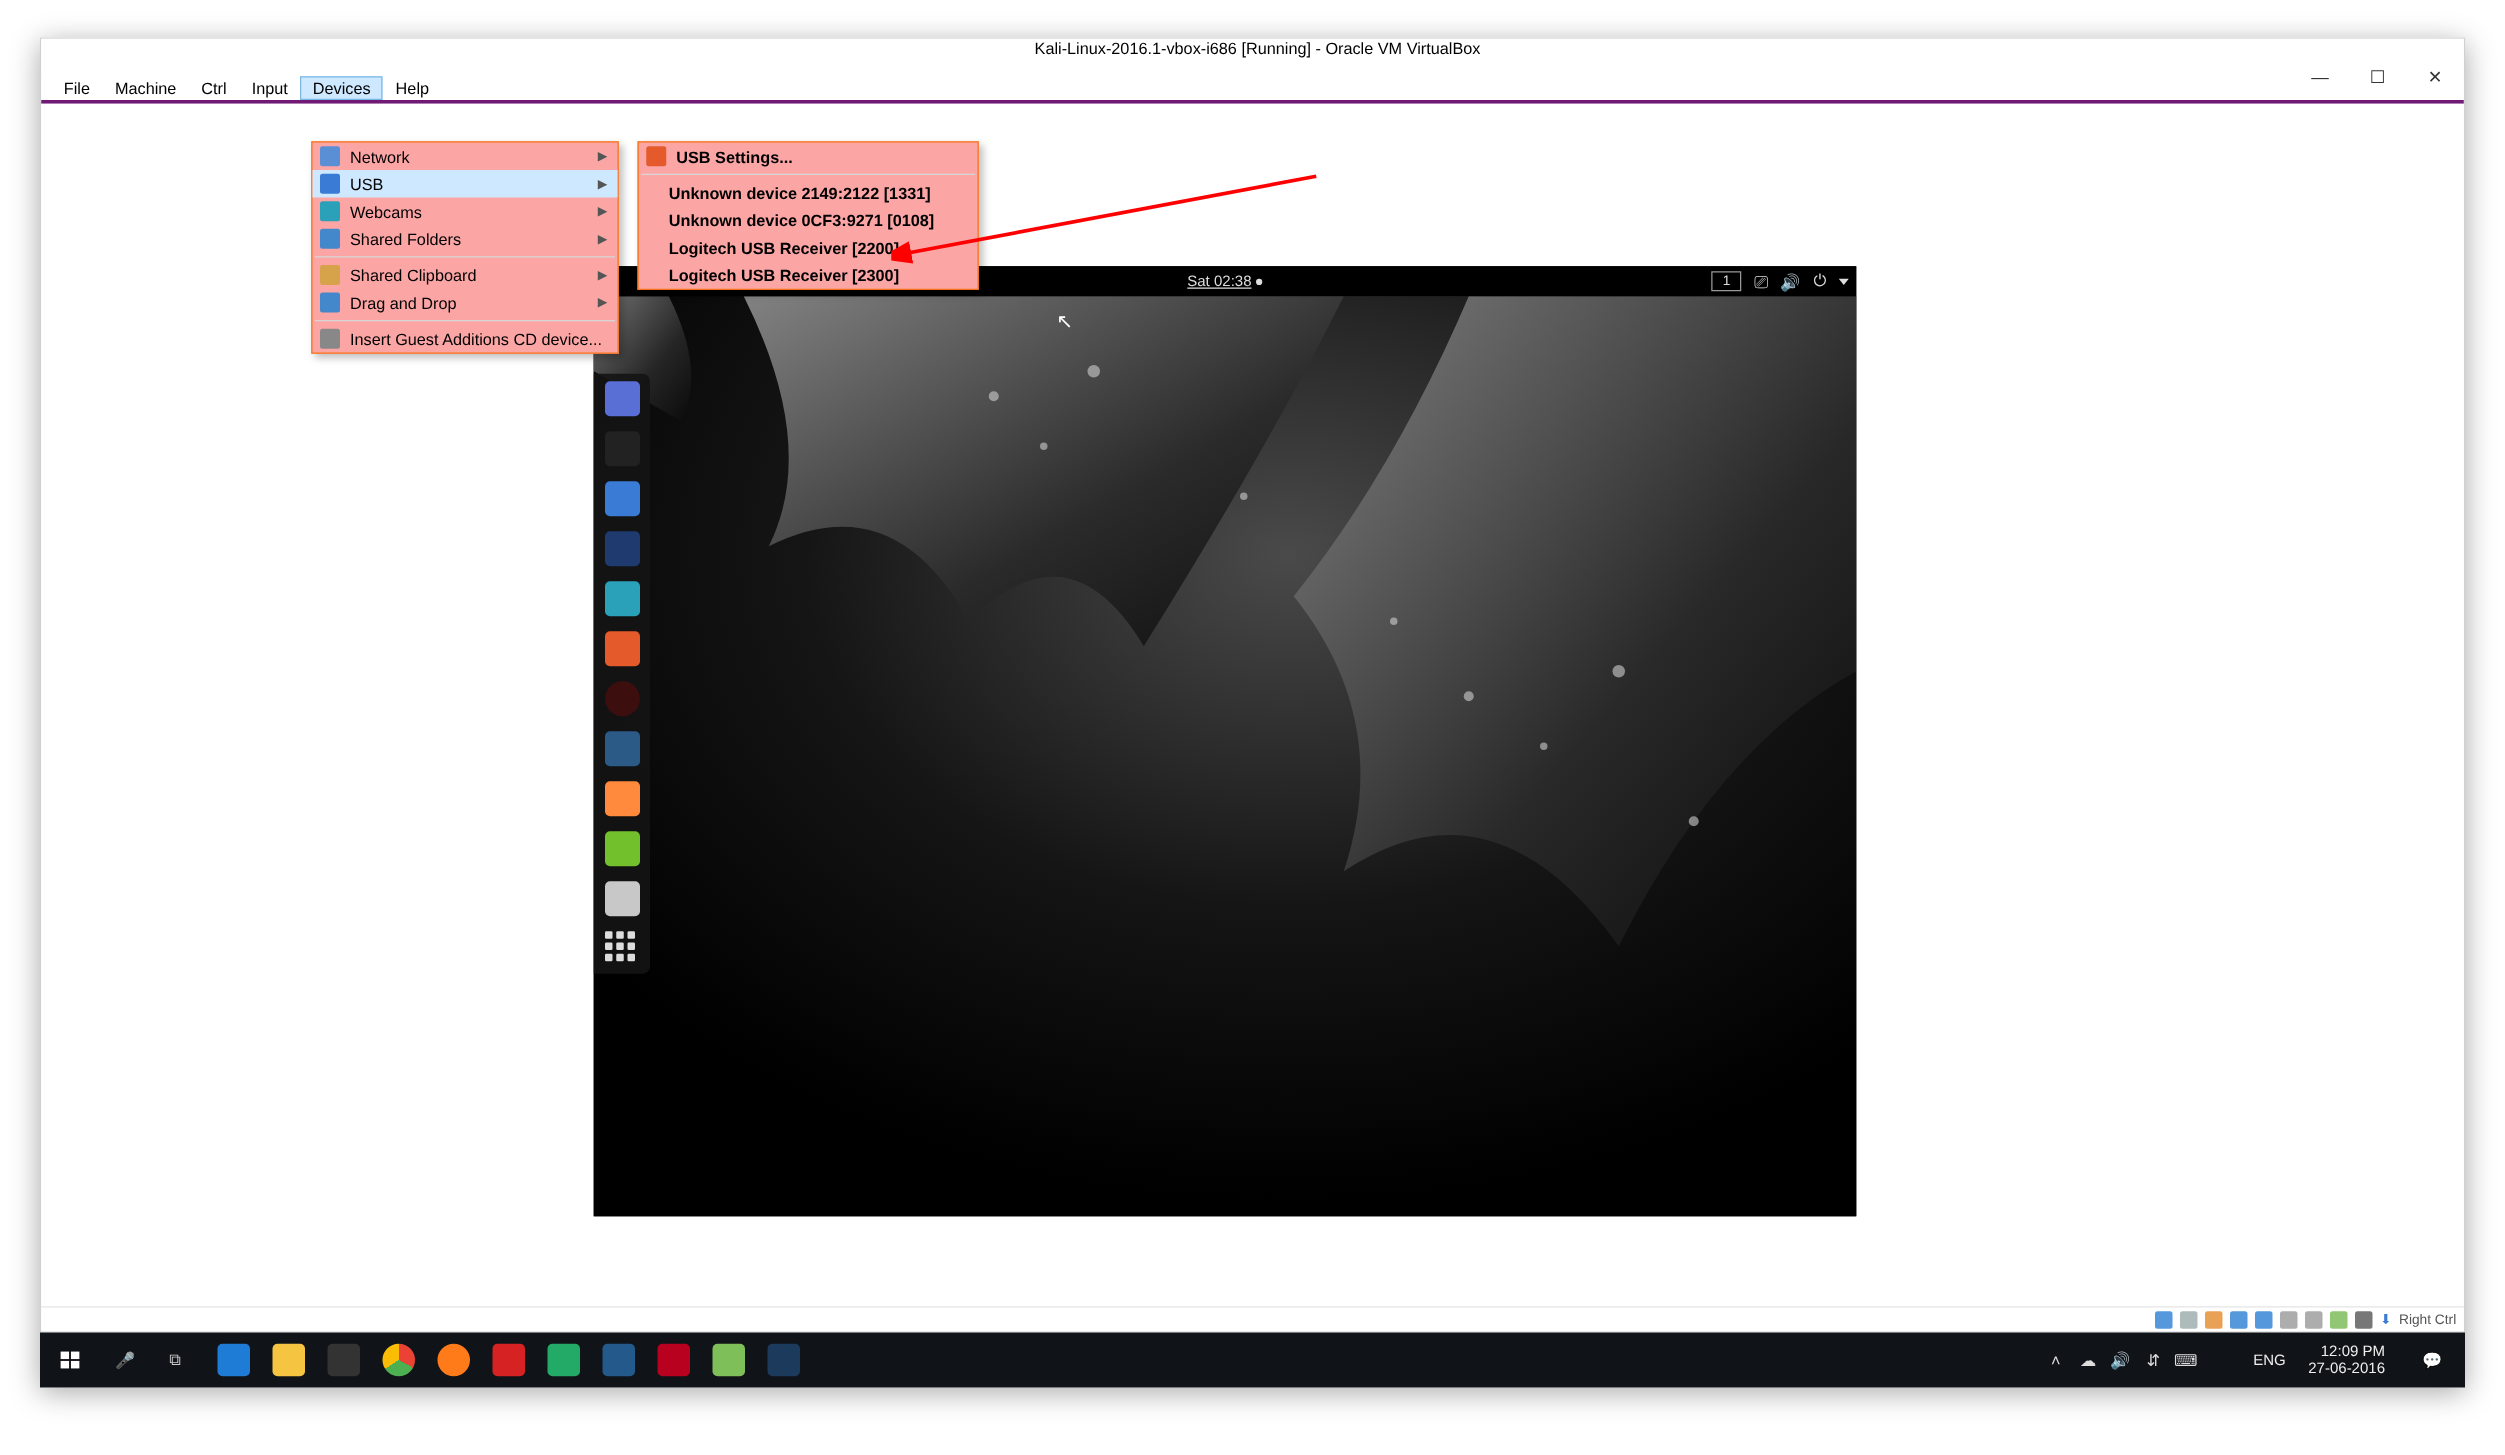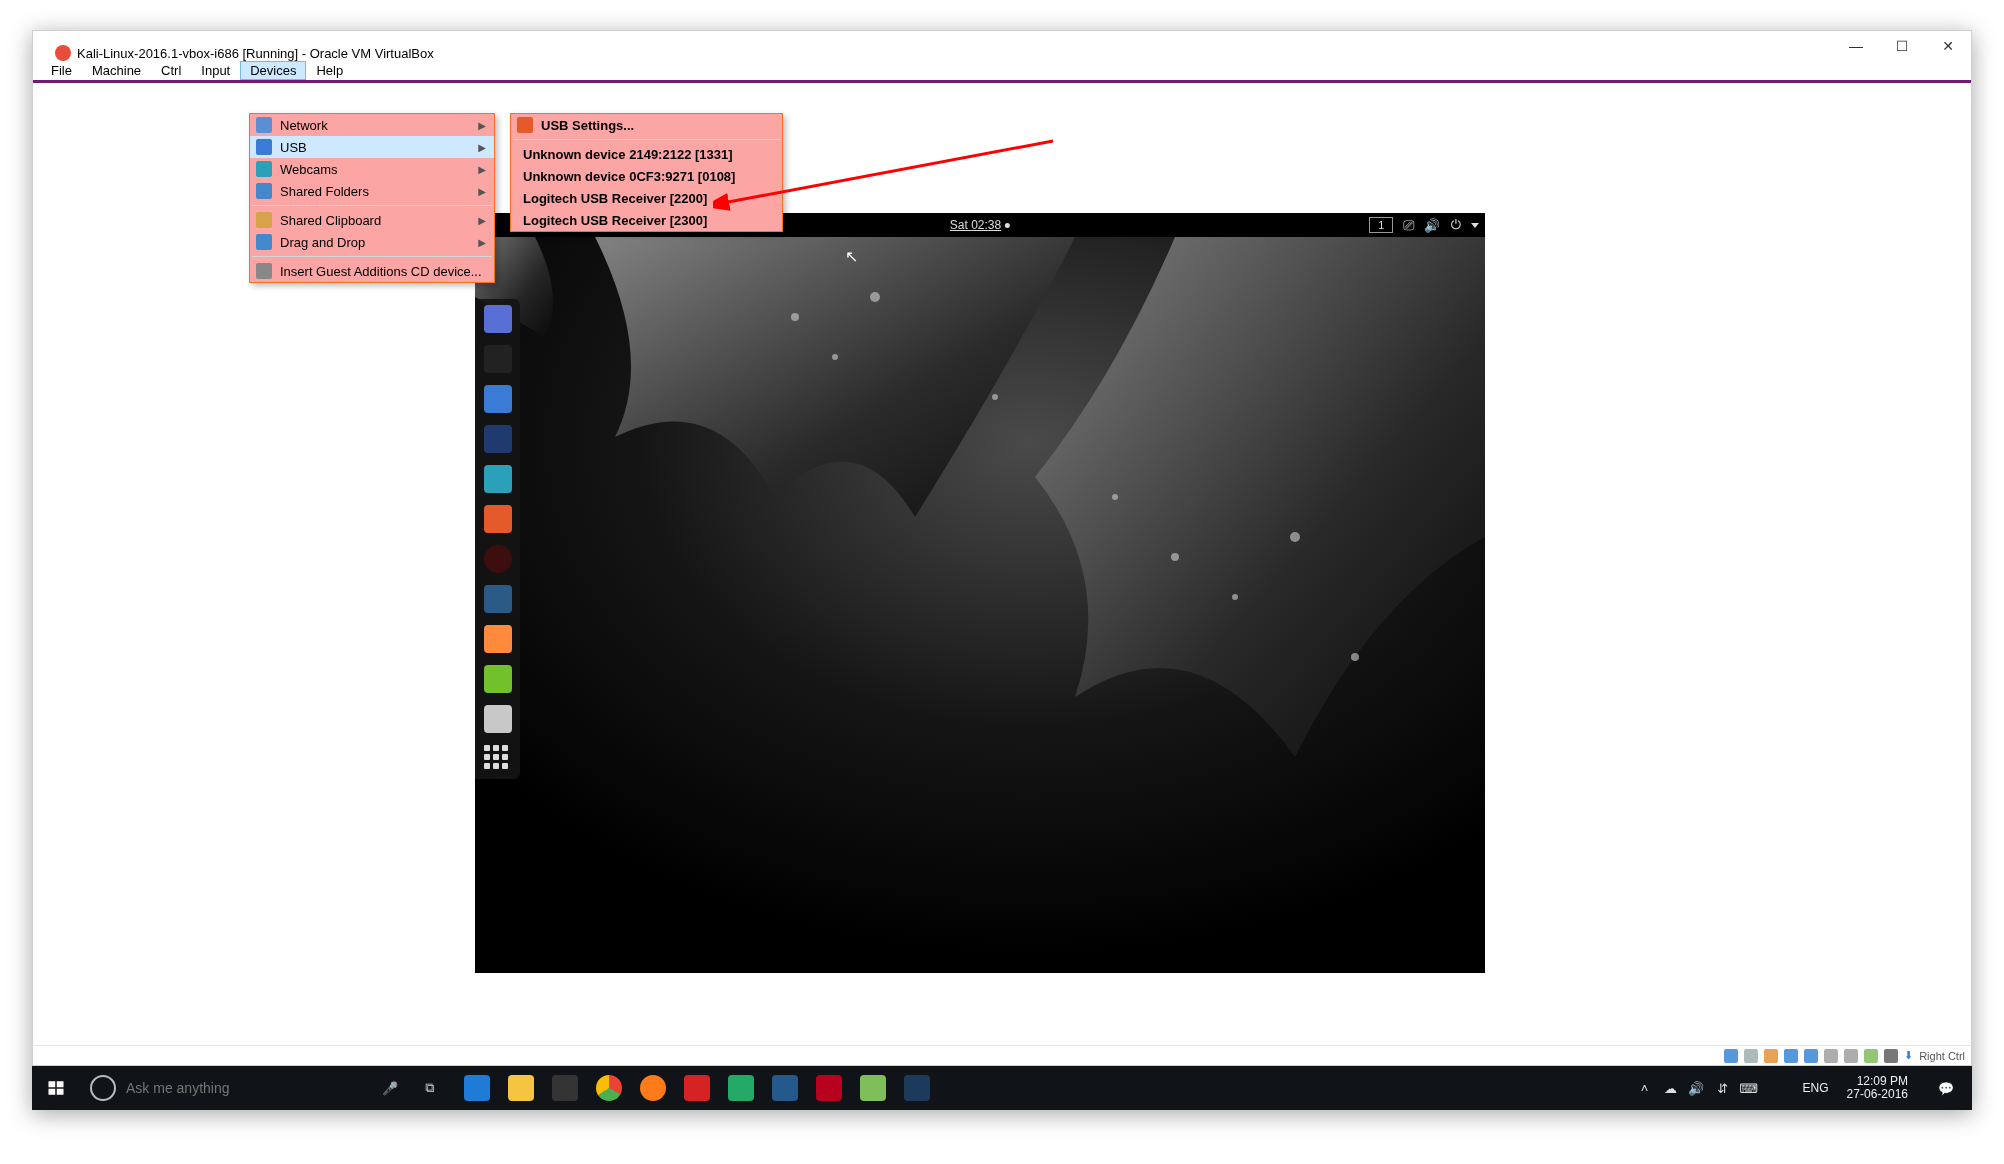--- a/index.html
+++ b/index.html
@@ -3,21 +3,21 @@
 <meta charset="utf-8">
 <style>
   * { box-sizing: border-box; margin: 0; padding: 0; font-family: "Segoe UI", Tahoma, sans-serif; }
   body { width: 2004px; height: 1164px; background: #fff; position: relative; overflow: hidden; }
 
   
   .frame { position: absolute; left: 32px; top: 30px; width: 1940px; height: 1080px; background:#fff; box-shadow: 0 4px 22px rgba(0,0,0,0.35); }
 
   
   .vbox-window { position: absolute; left:0; top:0; width:100%; height: calc(100% - 44px); background:#fff; border:1px solid #d0d0d0; }
-  .vbox-titlebar { height: 30px; display:flex; align-items:flex-end; padding-left:22px; font-size:13px; color:#000; background:#fff; }
+  .vbox-titlebar { height: 30px; display:flex; align-items:center; padding-left:8px; font-size:13px; color:#000; background:#fff;flex-direction:column; }
   .vbox-titlebar .tb-icon { width:16px;height:16px;border-radius:50%;background:#e74c3c;display:inline-block;margin-right:6px; }
   .vbox-titlebar .win-controls { margin-left:auto; display:flex; }
   .win-btn { width:46px;height:30px;display:flex;align-items:center;justify-content:center;font-size:14px;color:#333; }
 
   .vbox-menubar { height:22px; display:flex; align-items:center; padding-left:8px; font-size:13px; background:#fff; border-bottom:3px solid #701a75; }
   .vbox-menubar .mi { padding:2px 10px; cursor:default; }
   .vbox-menubar .mi.active { background:#cde8ff; border:1px solid #7ab8e6; padding:1px 9px; }
 
   .vbox-content { position:absolute; left:0; top:52px; right:0; bottom:20px; background:#fff; overflow:hidden; }
 
@@ -53,21 +53,21 @@
   .menu .icon{width:16px;height:16px;flex:0 0 16px;border-radius:2px;}
   .menu .spacer{flex:1;}
   .menu .arrow{font-size:10px;color:#555;}
   .ic-net{background:#5a8fd6;} .ic-usb{background:#3a7bd5;} .ic-cam{background:#2aa1b8;}
   .ic-folder{background:#4488cc;} .ic-clip{background:#d6a34a;} .ic-drag{background:#4488cc;}
   .ic-cd{background:#888;border-radius:50%;}
   .ic-usbset{background:#e45a2a;border-radius:50%;}
 
   .devices-menu{ left:216px; top:82px; width:246px;}
   .usb-menu{ left:477px; top:82px; width:273px;font-weight:bold;}
-  .usb-menu .row{padding-left:12px;}
+  .usb-menu .row{padding-left:24px;}
   .usb-menu .row.first{padding-left:6px;}
 
   
   .red-arrow{position:absolute; pointer-events:none;}
 
   
   .vbox-status{position:absolute;left:0;right:0;bottom:0;height:20px;background:#fff;border-top:1px solid #e5e5e5;display:flex;align-items:center;justify-content:flex-end;gap:6px;padding-right:6px;font-size:11px;color:#555;}
   .sb-ic{width:14px;height:14px;background:#7aa0c8;border-radius:2px;opacity:.8;}
   .sb-ic.a{background:#2a7ed2;} .sb-ic.b{background:#9aa;} .sb-ic.c{background:#e48a2a;}
   .sb-ic.d{background:#76b852;} .sb-ic.e{background:#999;} .sb-ic.f{background:#555;}
@@ -283,24 +283,20 @@
     <div class="start">
       <svg viewBox="0 0 24 24">
           <g fill="#ffffff">
             <rect x="2" y="3" width="9" height="8"></rect>
             <rect x="13" y="3" width="9" height="8"></rect>
             <rect x="2" y="13" width="9" height="8"></rect>
             <rect x="13" y="13" width="9" height="8"></rect>
           </g>
         </svg>
     </div>
-    <div class="search">
-      <span class="circle"></span>
-      <input placeholder="Ask me anything" style="">
-    </div>
     <div class="mic">🎤</div>
     <div class="taskview">⧉</div>
     <div class="tb-icons">
       <div class="tb-app">
           <div class="box" style="background:#1e7bd6"></div>
         </div>
       <div class="tb-app">
           <div class="box" style="background:#f5c542"></div>
         </div>
       <div class="tb-app">

